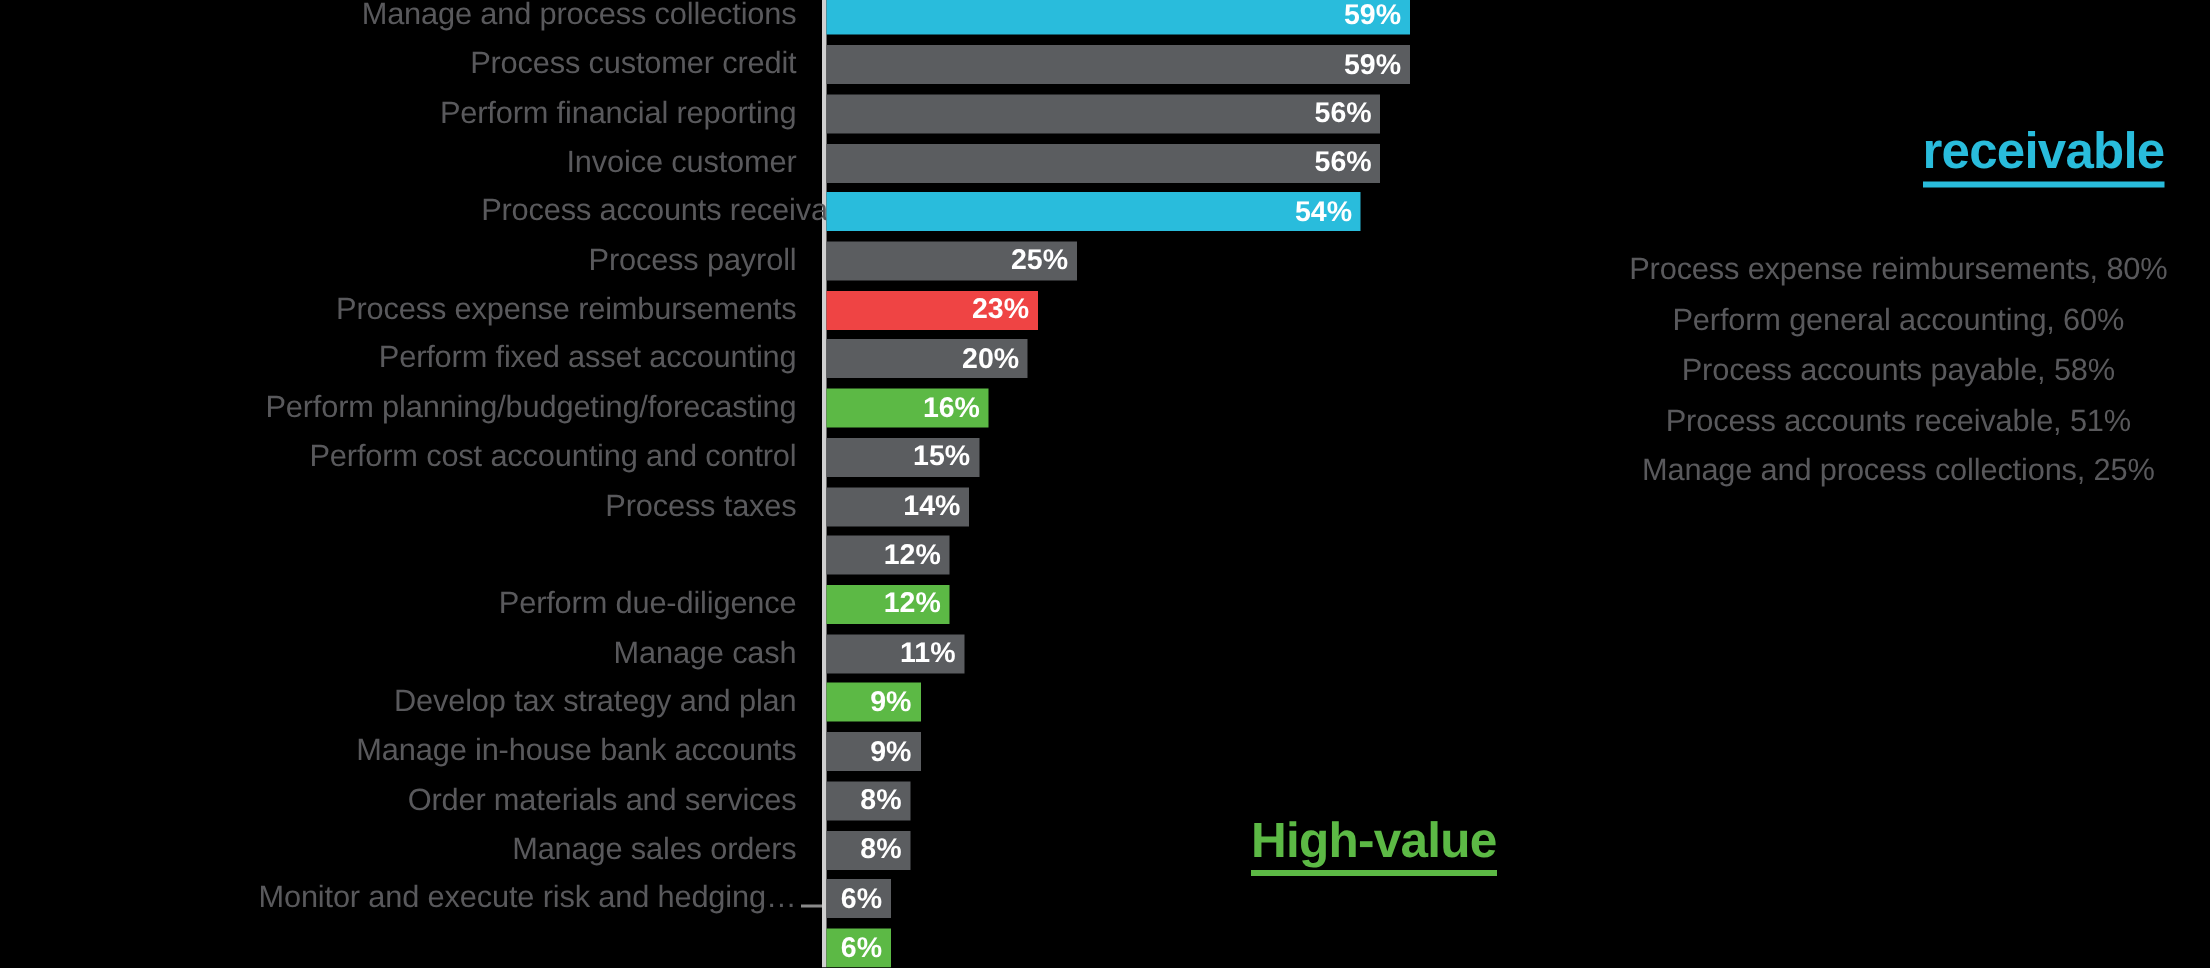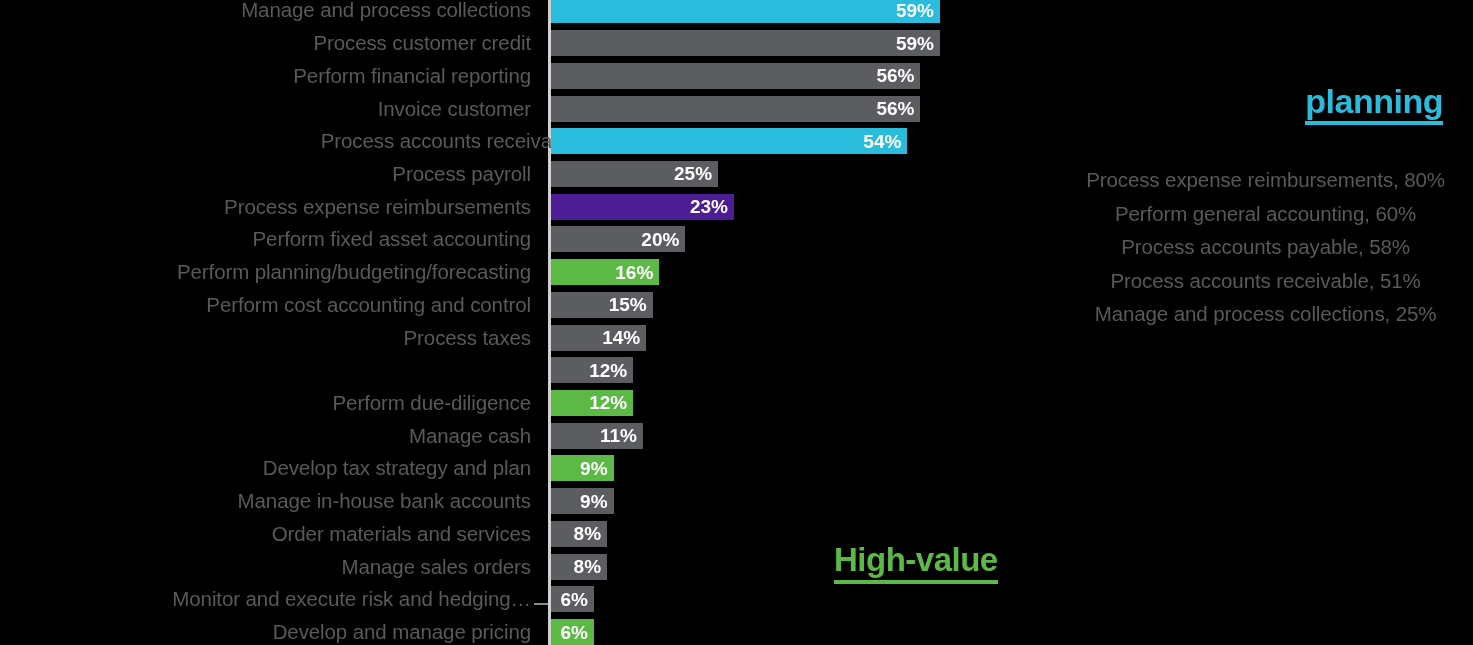--- a/index.html
+++ b/index.html
@@ -103,21 +103,21 @@
           <div class="cat-label">Process payroll</div>
           <div class="bar-wrap">
             <div class="bar" style="width: 167.038px; background: rgb(91, 93, 96); padding-left: 36px;">
               <span class="bar-val">25%</span>
             </div>
           </div>
         </div>
         <div class="row" style="top: 190.32px;">
           <div class="cat-label">Process expense reimbursements</div>
           <div class="bar-wrap">
-            <div class="bar" style="width: 183px; background: #4c1d95;">
+            <div class="bar" style="width: 141px; background: #ef4444;">
               <span class="bar-val">23%</span>
             </div>
           </div>
         </div>
         <div class="row" style="top: 223.04px;">
           <div class="cat-label">Perform fixed asset accounting</div>
           <div class="bar-wrap">
             <div class="bar" style="width: 134.396px; background: rgb(91, 93, 96);">
               <span class="bar-val">20%</span>
             </div>
@@ -204,33 +204,32 @@
         </div>
         <div class="row" style="top: 582.96px;">
           <div class="cat-label">Monitor and execute risk and hedging…</div>
           <div class="bar-wrap">
             <div class="bar" style="width: 43px; background: rgb(91, 93, 96);">
               <span class="bar-val">6%</span>
             </div>
           </div>
         </div>
         <div class="row" style="top: 615.68px;">
-          <div class="cat-label">Develop and manage pricing</div>
           <div class="bar-wrap">
             <div class="bar" style="width: 43px; background: rgb(92, 185, 69);">
               <span class="bar-val">6%</span>
             </div>
           </div>
         </div>
       </div>
   </div>
 
   <div id="right-panel">
     <div class="panel-title">
-      <span>planning</span>
+      <span>receivable</span>
       <span class="ul"></span>
     </div>
     <div class="panel-list" id="panel-list">
         <div class="panel-item">Process expense reimbursements, 80%</div>
         <div class="panel-item">Perform general accounting, 60%</div>
         <div class="panel-item">Process accounts payable, 58%</div>
         <div class="panel-item">Process accounts receivable, 51%</div>
         <div class="panel-item">Manage and process collections, 25%</div>
       </div>
   </div>

